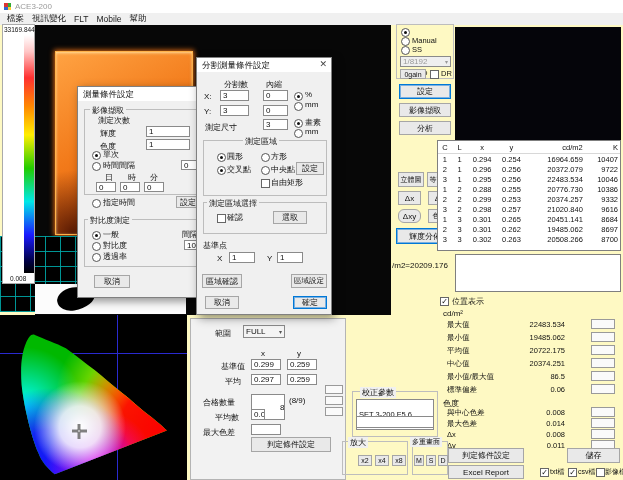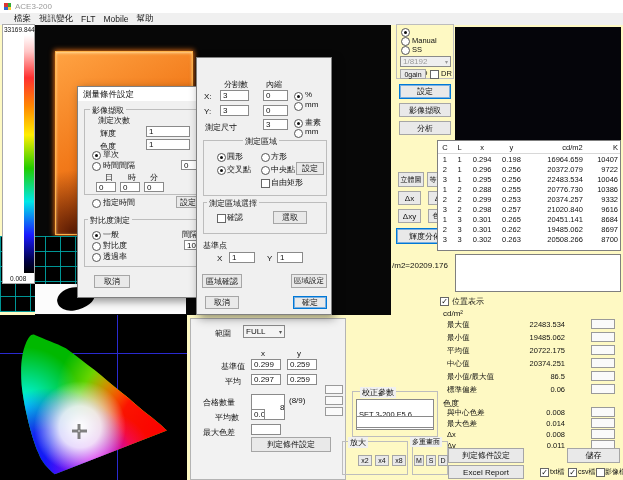--- a/index.html
+++ b/index.html
@@ -43,21 +43,21 @@
   <div class="abs" style="left:0;top:0;width:623px;height:13px;background:#fff;">
     <div class="abs" style="left:4px;top:3px;width:7px;height:7px;display:grid;grid-template-columns:1fr 1fr;grid-template-rows:1fr 1fr;">
       <span style="background:#d33;"></span>
         <span style="background:#3a3;"></span>
         <span style="background:#36c;"></span>
         <span style="background:#fc3;"></span>
     </div>
     <span class="lbl" style="left:15px;top:2px;color:#9a9a9a;font-size:8px;">ACE3-200</span>
   </div>
 
-  <div class="abs" style="left:0;top:13px;width:623px;height:12px;background:#f0f0f0;display:flex;align-items:center;padding-left:10px;">
+  <div class="abs" style="left:0;top:13px;width:623px;height:12px;background:#f0f0f0;display:flex;align-items:center;padding-left:3px;">
     <span class="menu-item">檔案</span>
     <span class="menu-item">視訊變化</span>
     <span class="menu-item">FLT</span>
     <span class="menu-item">Mobile</span>
     <span class="menu-item">幫助</span>
   </div>
 
   <div class="abs" style="left:35px;top:25px;width:356px;height:290px;background:#070707;"></div>
   <div class="abs" style="left:55px;top:51px;width:138px;height:184px;
        background:
@@ -99,41 +99,41 @@
     <span class="lbl sm" style="left:44px;top:44px;">DR</span>
   </div>
 
   <div class="btn focus" style="left:399px;top:84px;width:52px;height:15px;">設定</div>
   <div class="btn" style="left:399px;top:103px;width:52px;height:14px;">影像擷取</div>
   <div class="btn" style="left:399px;top:121px;width:52px;height:14px;">分析</div>
   <div class="btn" style="left:398px;top:172px;width:26px;height:15px;font-size:7px;">立體圖</div>
   <div class="btn" style="left:427px;top:172px;width:26px;height:15px;font-size:7px;">等高線</div>
   <div class="btn" style="left:398px;top:191px;width:23px;height:14px;">Δx</div>
   <div class="btn" style="left:428px;top:191px;width:23px;height:14px;">Δy</div>
-  <div class="btn" style="left:398px;top:209px;width:23px;height:14px;">Δxy</div>
+  <div class="btn" style="left:398px;top:209px;width:23px;height:14px;border-radius:6px;">Δxy</div>
   <div class="btn" style="left:428px;top:209px;width:23px;height:14px;font-size:7px;">色度</div>
   <div class="btn focus" style="left:396px;top:228px;width:58px;height:16px;">輝度分佈</div>
 
   <span class="lbl" style="left:392px;top:261px;">/m2=20209.176</span>
 
   <div class="tablebox" style="left:437px;top:140px;width:184px;height:111px;">
     <div class="thead">
       <span class="tc tc0">C</span>
       <span class="tc tc1">L</span>
       <span class="tc tc2">x</span>
       <span class="tc tc3">y</span>
       <span class="tc tc4">cd/m2</span>
       <span class="tc tc5">K</span>
     </div>
     <div>
         <div class="trow">
           <span class="tc tc0">1</span>
           <span class="tc tc1">1</span>
           <span class="tc tc2">0.294</span>
-          <span class="tc tc3">0.198</span>
+          <span class="tc tc3">0.254</span>
           <span class="tc tc4">16964.659</span>
           <span class="tc tc5">10407</span>
         </div>
         <div class="trow">
           <span class="tc tc0">2</span>
           <span class="tc tc1">1</span>
           <span class="tc tc2">0.296</span>
           <span class="tc tc3">0.256</span>
           <span class="tc tc4">20372.079</span>
           <span class="tc tc5">9722</span>
@@ -401,20 +401,24 @@
     <span class="lbl" style="left:25px;top:153px;">對比度</span>
     <div class="field" style="left:106px;top:153px;width:15px;height:10px;">
         <span>10</span>
       </div>
     <span class="radio" style="left:14px;top:166px;"></span>
     <span class="lbl" style="left:25px;top:164px;">透過率</span>
     <div class="btn" style="left:16px;top:188px;width:36px;height:13px;">取消</div>
   </div>
 
   <div class="dialog" style="left:196px;top:57px;width:136px;height:258px;z-index:20;">
+    <div class="dtitle">
+      <span>分割測量條件設定</span>
+      <span class="abs" style="right:4px;top:1px;font-size:9px;color:#444;">✕</span>
+    </div>
     <span class="lbl" style="left:27px;top:21px;">分割數</span>
     <span class="lbl" style="left:69px;top:21px;">內縮</span>
     <span class="lbl" style="left:7px;top:34px;">X:</span>
     <div class="field" style="left:23px;top:32px;width:29px;height:11px;">
         <span>3</span>
       </div>
     <div class="field" style="left:66px;top:32px;width:25px;height:11px;">
         <span>0</span>
       </div>
     <span class="radio sel" style="left:97px;top:34px;"></span>

